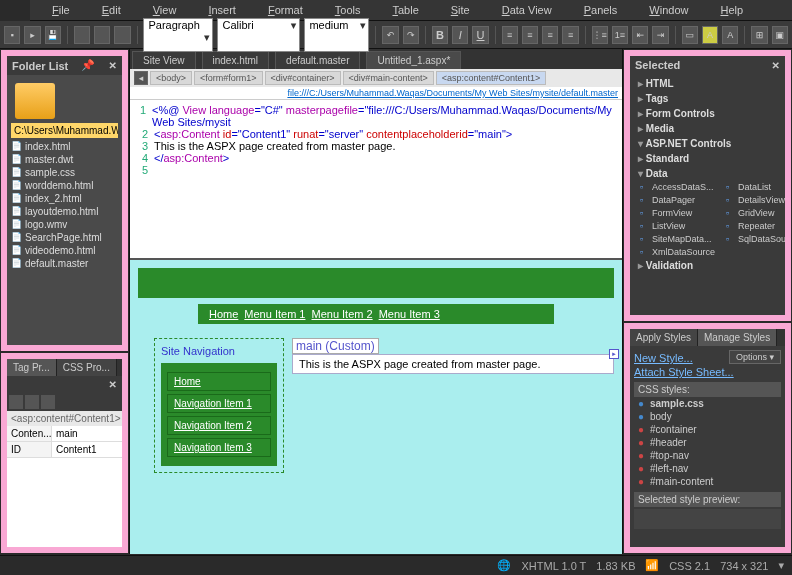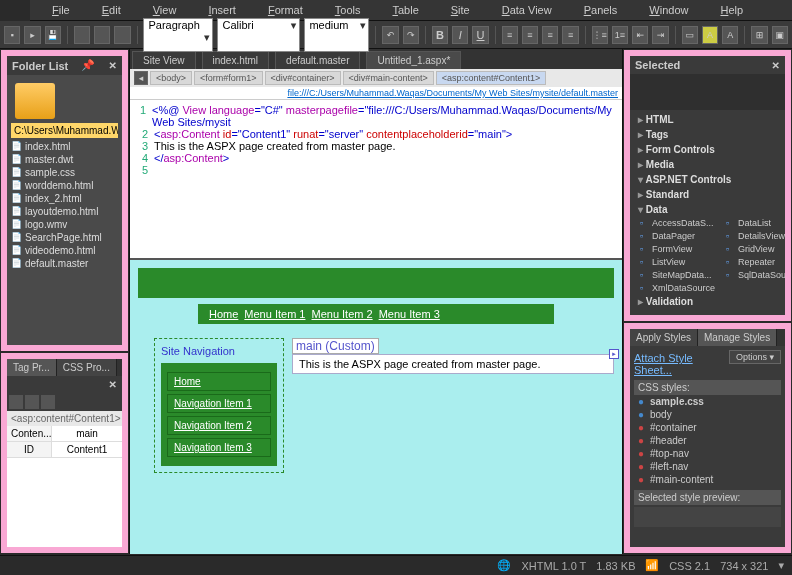--- a/index.html
+++ b/index.html
@@ -21,21 +21,21 @@
 .folder-icon { width:40px; height:36px; background:linear-gradient(#fc6,#e8a018); border-radius:3px; margin:4px; }
 .folder-root { background:#ffd76a; color:#000; padding:2px 3px; font-size:10px; margin:2px 0; white-space:nowrap; overflow:hidden; }
 .file-item { padding:1px 2px 1px 14px; font-size:10px; color:#ddd; position:relative; }
 .file-item::before { content:"📄"; position:absolute; left:0; font-size:9px; }
 .tag-panel { height:200px; }
 .tag-tab { padding:3px 6px; font-size:10px; background:#444; border-right:1px solid #222; }
 .tag-tab.active { background:#555; }
 .tag-toolbar { background:#3a3a3a; padding:2px; display:flex; gap:2px; }
 .tag-toolbar .sm { width:14px; height:14px; background:#555; }
 .crumb { background:#e8e8e8; color:#666; padding:2px 4px; font-size:10px; }
-.tag-grid { background:#fff; color:#000; flex:1;text-align:center; }
+.tag-grid { background:#fff; color:#000; flex:1; }
 .tag-row { display:flex; border-bottom:1px solid #ddd; }
 .tag-row div { padding:2px 4px; font-size:10px; }
 .tag-row .c1 { width:45px; border-right:1px solid #ddd; background:#f4f4f4; }
 .tag-row .c2 { flex:1; }
 .center { flex:1; display:flex; flex-direction:column; background:#2a2a2a; }
 .doc-tabs { display:flex; background:#333; padding:2px 2px 0; gap:6px; }
 .doc-tab { padding:3px 10px; background:#3a3a3a; font-size:10px; border:1px solid #555; border-bottom:none; }
 .doc-tab.active { background:#4a4a4a; }
 .breadcrumb { background:#e8e8e8; padding:2px 4px; display:flex; gap:2px; align-items:center; }
 .bc-item { background:#d8d8d8; border:1px solid #bbb; padding:1px 5px; font-size:9px; color:#555; }
@@ -55,21 +55,21 @@
 .dz-mbox { background:#2a8a2a; padding:6px; }
 .dz-mi { background:#2a8a2a; color:#fff; padding:3px 6px; margin:3px 0; text-decoration:underline; font-size:10px; border:1px solid #1a6a1a; }
 .dz-main { flex:1; }
 .dz-tag { color:#55c; font-size:12px; border:1px solid #aaa; background:#fff; display:inline-block; padding:0 3px; }
 .dz-content { border:1px solid #aac; background:#fff; color:#000; padding:3px 6px; font-size:11px; position:relative; }
 .dz-handle { position:absolute; right:-6px; top:-6px; width:10px; height:10px; border:1px solid #55c; background:#fff; font-size:7px; text-align:center; color:#55c; }
 .view-tabs { display:flex; background:#333; border-top:1px solid #111; }
 .view-tab { padding:3px 12px; font-size:10px; color:#ccc; border-right:1px solid #222; }
 .view-tab.active { background:#555; }
 .right { width:170px; display:flex; flex-direction:column; border-left:1px solid #111; }
-.toolbox-body { padding:2px 4px; background:#3a3a3a; flex:1; overflow:auto;margin-top:36px; }
+.toolbox-body { padding:2px 4px; background:#3a3a3a; flex:1; overflow:auto; }
 .tbx-h { padding:2px 4px; font-size:10px; font-weight:bold; color:#ddd; }
 .tbx-h::before { content:"▸ "; color:#999; }
 .tbx-h.open::before { content:"▾ "; }
 .tbx-item { padding:1px 4px 1px 18px; font-size:9px; color:#ccc; position:relative; }
 .tbx-item::before { content:"▫"; position:absolute; left:6px; color:#6af; }
 .tbx-grid { display:grid; grid-template-columns:1fr 1fr; gap:1px; }
 .styles-tabs { display:flex; background:#333; }
 .styles-body { padding:4px; background:#3a3a3a; font-size:10px; flex:1; overflow:auto; }
 .link { color:#7bf; text-decoration:underline; cursor:pointer; display:block; margin:2px 0; }
 .css-h { background:#555; padding:2px 4px; margin-top:4px; font-size:10px; }
@@ -284,20 +284,21 @@
           <div class="tbx-h">Validation</div>
         </div>
     </div>
     <div class="panel" style="height:230px">
       <div class="styles-tabs" id="style-tabs">
           <span class="tag-tab">Apply Styles</span>
           <span class="tag-tab active">Manage Styles</span>
         </div>
       <div class="styles-body">
         <span class="options-btn">Options ▾</span>
+        <span class="link">New Style...</span>
         <span class="link">Attach Style Sheet...</span>
         <div class="css-h">CSS styles:</div>
         <div class="css-item b" style="font-weight:bold">sample.css</div>
         <div id="css-rules">
             <div class="css-item b">body</div>
             <div class="css-item ">#container</div>
             <div class="css-item ">#header</div>
             <div class="css-item ">#top-nav</div>
             <div class="css-item ">#left-nav</div>
             <div class="css-item ">#main-content</div>

